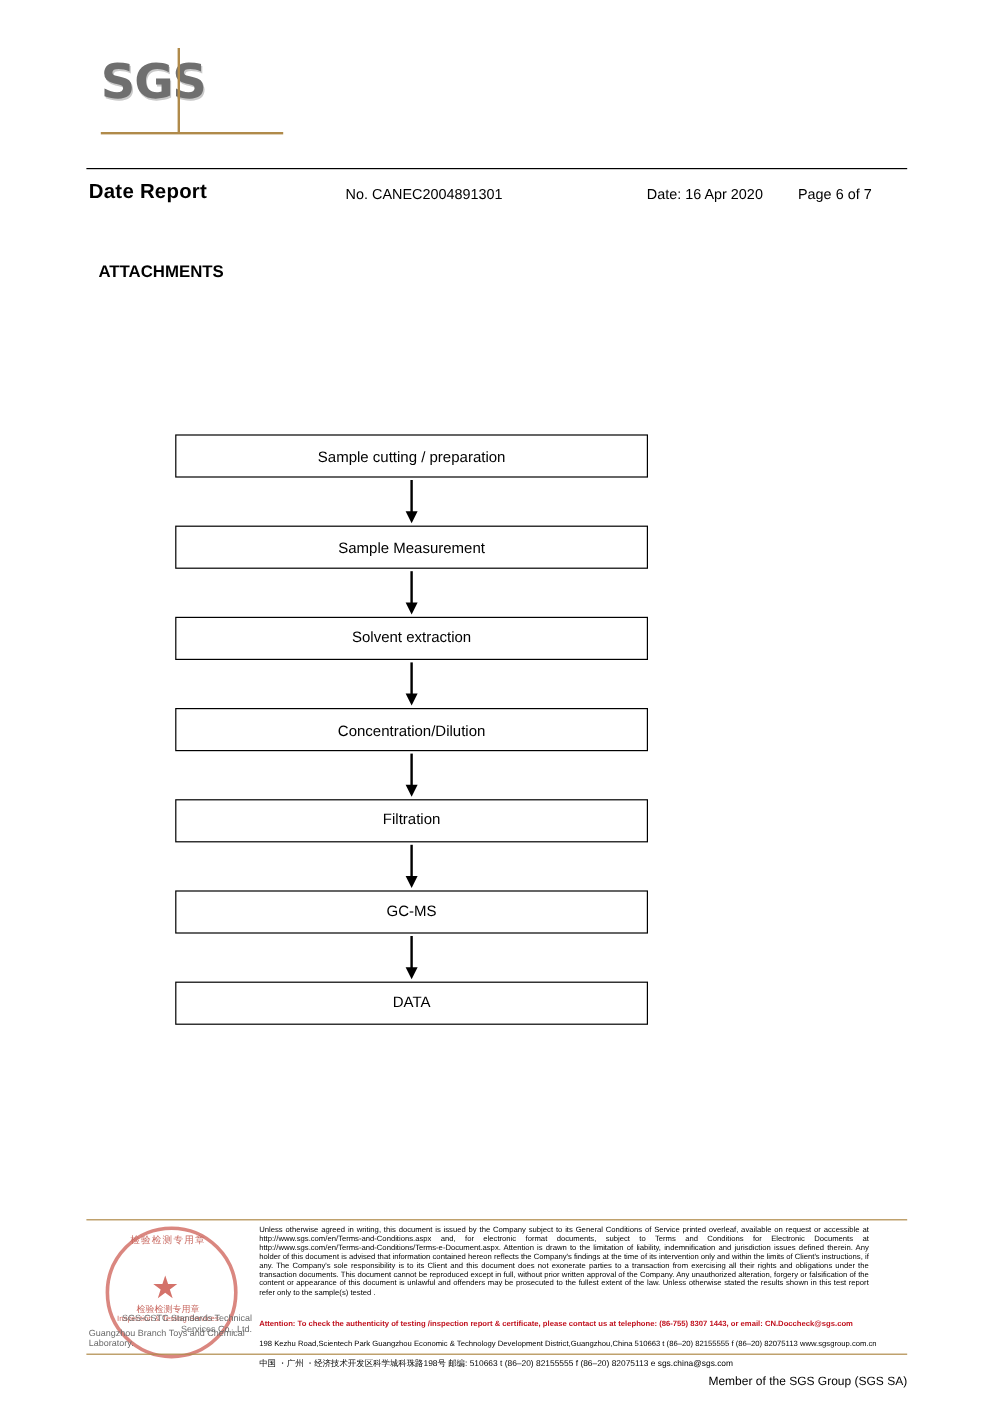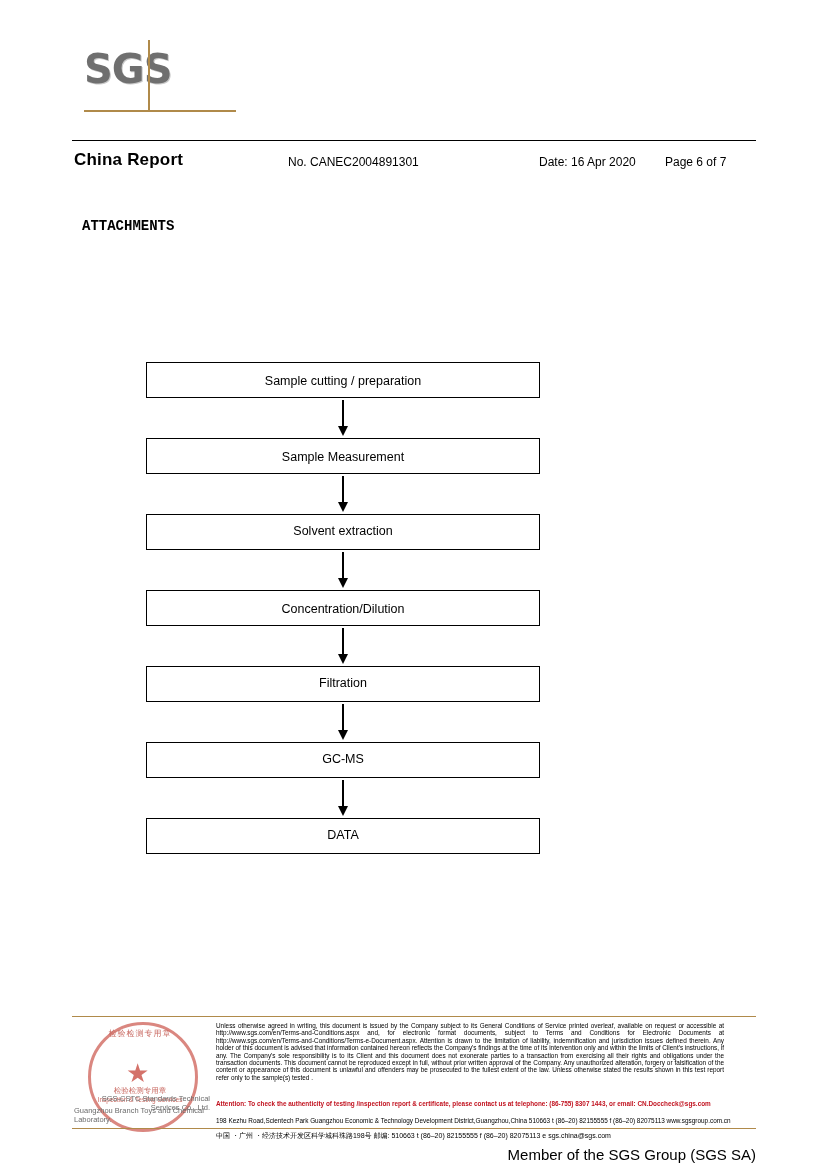--- a/index.html
+++ b/index.html
@@ -91,21 +91,20 @@
     top: 155px;
     font-size: 12px;
   }
 
   .attachments {
     position: absolute;
     left: 82px;
     top: 218px;
     font-size: 14px;
     font-weight: bold;
-    font-family: Liberation Mono, monospace;
   }
   .flow-title {
     position: absolute;
     left: 0;
     top: 252px;
     width: 826px;
     text-align: center;
     font-size: 14px;
     font-weight: bold;
   }
@@ -289,38 +288,38 @@
     font-size: 7px;
     color: #000;
     white-space: nowrap;
   }
   .member {
     position: absolute;
     left: 0;
     top: 1146px;
     width: 756px;
     text-align: right;
-    font-size: 15px;
+    font-size: 10px;
     color: #000;
   }
 </style>
 </head>
 <body>
 
 <div class="page">
 
   <div class="logo-wrap">
     <div class="logo-text">SGS</div>
   </div>
   <div class="logo-rule-v"></div>
   <div class="logo-rule-h"></div>
 
   <div class="hdr-line"></div>
 
-  <div class="report-title">China Report</div>
+  <div class="report-title">Date Report</div>
   <div class="hdr-no">No. CANEC2004891301</div>
   <div class="hdr-date">Date: 16 Apr 2020</div>
   <div class="hdr-page">Page 6 of 7</div>
 
   <div class="attachments">ATTACHMENTS</div>
 
   <div class="flow">
     <div class="flow-box tall">Sample cutting / preparation</div>
     <div class="arrow">
         <div class="stem"></div>

